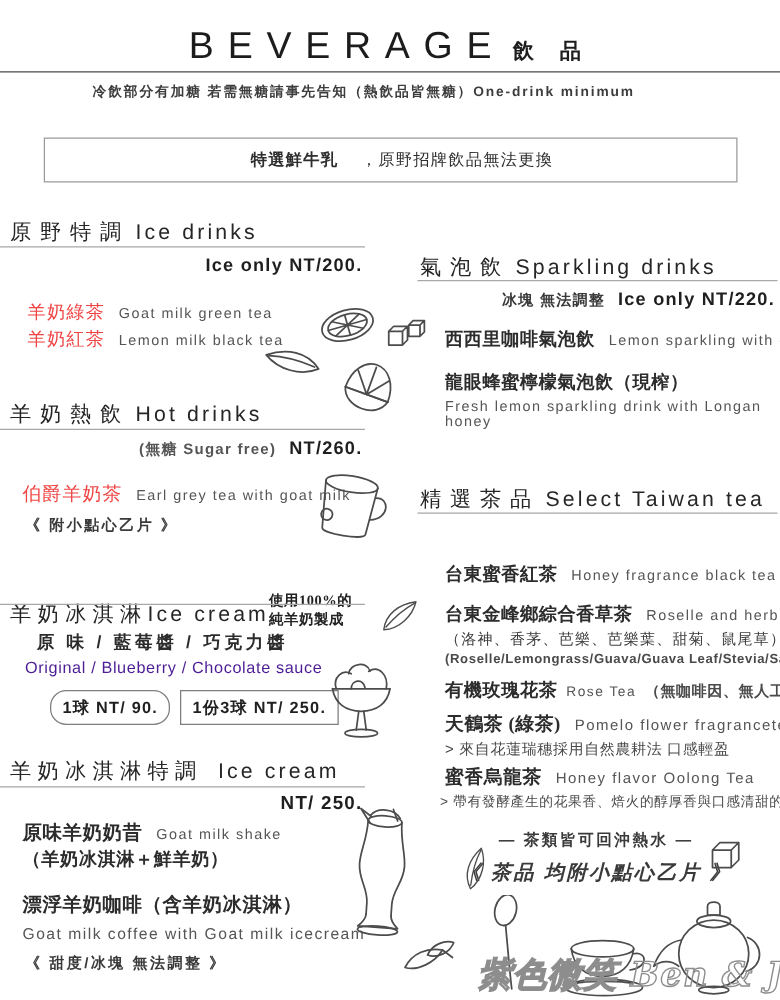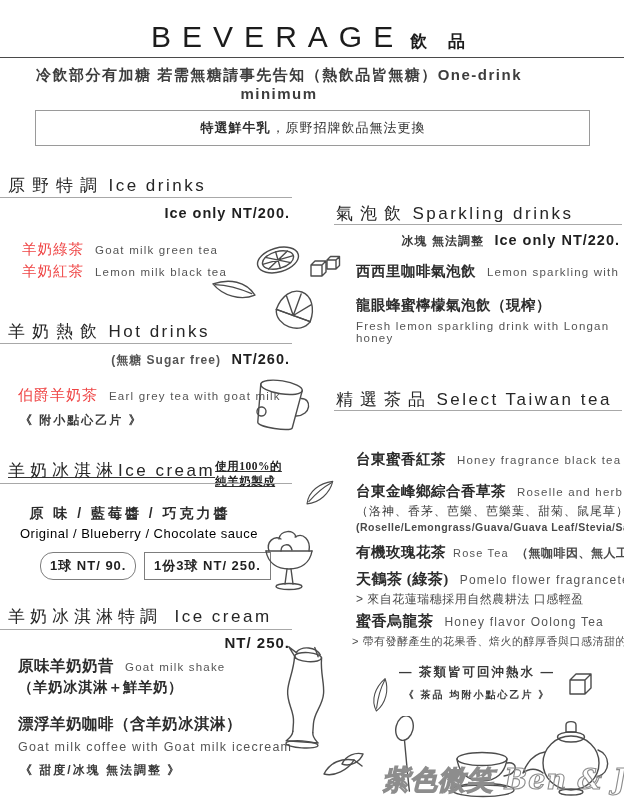--- a/index.html
+++ b/index.html
@@ -5,26 +5,26 @@
   html,body{margin:0;padding:0;background:#fff;}
   .page{position:relative;width:624px;height:800px;background:#fff;overflow:hidden;
         font-family:"Liberation Sans",sans-serif;color:#333;}
   .abs{position:absolute;}
 
   
   .title{width:624px;text-align:center;top:20px;left:0;white-space:nowrap;}
   .title-en{font-size:30px;letter-spacing:11px;color:#1c1c1c;font-weight:500;}
   .title-zh{font-size:17px;letter-spacing:8px;color:#1c1c1c;margin-left:6px;font-weight:600;}
   .title-rule{top:57px;left:0;width:624px;border-top:1.5px solid #4a4a4a;}
-  .subtitle{top:66px;left:0;width:558px;text-align:center;font-size:15px;
-            letter-spacing:1.5px;color:#3d3d3d;font-weight:600;}
+  .subtitle{top:66px;left:0;width:558px;text-align:center;font-size:11px;
+            letter-spacing:1.5px;color:#3d3d3d;font-weight:600;padding-left:12px;}
   .notice{top:110px;left:35px;width:553px;height:34px;border:1px solid #9a9a9a;
           display:flex;align-items:center;justify-content:center;font-size:13px;
           letter-spacing:1px;color:#2e2e2e;font-weight:500;white-space:nowrap;}
-  .notice b{font-weight:800;margin:0 1px;}
+  .notice b{font-weight:800;margin:0 18px;}
 
   
   .sec-head{white-space:nowrap;color:#262626;}
   .sh-zh{font-size:17px;letter-spacing:7px;font-weight:500;}
   .sh-en{font-size:17px;letter-spacing:2.5px;font-weight:400;}
   .rule{border-top:1px solid #a8a8a8;}
   .price-line{text-align:right;white-space:nowrap;}
   .price-note{font-size:12px;color:#555;letter-spacing:1px;font-weight:600;margin-right:6px;margin-top:44px;}
   .price-note-zh{font-size:12px;color:#3a3a3a;letter-spacing:1px;font-weight:700;margin-right:6px;}
   .price{font-size:14.5px;color:#1f1f1f;font-weight:700;letter-spacing:1px;}
@@ -34,21 +34,21 @@
   .zh{font-size:14.5px;color:#ef4444;letter-spacing:1px;font-weight:500;}
   .zh-serif{font-size:14.5px;color:#2c2c2c;letter-spacing:0.5px;
             font-family:"Liberation Serif","DejaVu Serif",serif;font-weight:600;}
   .en{font-size:11.5px;color:#555;letter-spacing:1.2px;}
   .sub-serif{font-size:13.5px;color:#2c2c2c;font-family:"Liberation Serif","DejaVu Serif",serif;font-weight:600;letter-spacing:0.5px;}
   .note{font-size:12px;color:#3a3a3a;font-weight:700;letter-spacing:2px;white-space:nowrap;}
   .desc{font-size:11.5px;color:#4a4a4a;letter-spacing:0.5px;white-space:nowrap;}
   .side-note{font-size:11.5px;color:#222;font-family:"Liberation Serif","DejaVu Serif",serif;
              font-weight:700;letter-spacing:0.5px;}
   .flavors-zh{font-size:14px;color:#2c2c2c;letter-spacing:3px;font-weight:600;text-align:center;white-space:nowrap;}
-  .flavors-en{font-size:13px;color:#000000;letter-spacing:0.5px;text-align:center;white-space:nowrap;}
+  .flavors-en{font-size:13px;color:#4c1d95;letter-spacing:0.5px;text-align:center;white-space:nowrap;}
   .price-box{border:1px solid #7d7d7d;padding:4px 9px;font-size:13px;font-weight:700;
              letter-spacing:1px;color:#1f1f1f;white-space:nowrap;background:#fff;}
   .footer-line{text-align:center;font-size:12.5px;font-weight:700;color:#3a3a3a;letter-spacing:2px;white-space:nowrap;}
 
   .ico svg{display:block;}
   .ico path,.ico ellipse,.ico circle,.ico line,.ico rect{
       fill:none;stroke:#4c4c4c;stroke-width:1.4;stroke-linecap:round;stroke-linejoin:round;}
 
   .watermark{font-family:"DejaVu Serif","Liberation Serif",serif;font-style:italic;
              font-size:27px;letter-spacing:1px;color:transparent;
@@ -136,21 +136,21 @@
     <svg width="72" height="64" viewBox="0 0 72 64">
         <g transform="rotate(9 36 32)">
       <ellipse cx="30" cy="10" rx="21" ry="6.5"></ellipse>
       <path d="M9,10 L12,48 C12,53 47,53 47,48 L51,10"></path>
       <path d="M51,18 C62,16 64,33 49,36"></path>
       <circle cx="14" cy="37" r="4.5"></circle>
         </g>
       </svg>
   </span>
 
-  <div class="abs" style="top:459px;left:8px;width:284px;display:flex;justify-content:space-between;align-items:flex-start;text-decoration:underline;">
+  <div class="abs" style="top:473px;left:8px;width:284px;display:flex;justify-content:space-between;align-items:flex-end;">
     <span class="sec-head">
       <span class="sh-zh" style="letter-spacing:5px;">羊奶冰淇淋</span><span class="sh-en">Ice cream</span>
     </span>
     <span class="side-note">使用100%的純羊奶製成</span>
   </div>
   <div class="abs rule" style="top:483px;left:0;width:292px;"></div>
   <div class="abs flavors-zh" style="top:505px;left:20px;width:220px;">原 味 / 藍莓醬 / 巧克力醬</div>
   <div class="abs flavors-en" style="top:526px;left:20px;width:220px;">Original / Blueberry / Chocolate sauce</div>
   <div class="abs price-box" style="top:552px;left:40px;border-radius:13px;">1球 NT/ 90.</div>
   <div class="abs price-box" style="top:552px;left:144px;">1份3球 NT/ 250.</div>
@@ -250,21 +250,21 @@
   </div>
   <div class="abs desc" style="top:591px;left:356px;font-size:12px;">&gt; 來自花蓮瑞穗採用自然農耕法 口感輕盈</div>
 
   <div class="abs row" style="top:612px;left:356px;">
     <span class="zh-serif" style="font-size:15px;">蜜香烏龍茶</span>
     <span class="en" style="font-size:12px;">Honey flavor Oolong Tea</span>
   </div>
   <div class="abs desc" style="top:634px;left:352px;font-size:11px;">&gt; 帶有發酵產生的花果香、焙火的醇厚香與口感清甜的蜜香</div>
 
   <div class="abs footer-line" style="top:664px;left:334px;width:286px;">— 茶類皆可回沖熱水 —</div>
-  <div class="abs footer-line" style="top:688px;left:334px;width:286px;font-size:10px;">《 茶品 均附小點心乙片 》</div>
+  <div class="abs footer-line" style="top:688px;left:334px;width:286px;font-size:16px;font-style:italic;">《 茶品 均附小點心乙片 》</div>
 
   <span class="abs ico" style="top:684px;left:364px;transform:rotate(-52deg);">
     <svg width="34" height="22" viewBox="0 0 44 28">
       <path d="M2,22 C9,7 25,2 42,5 C34,18 17,26 2,22 Z"></path>
         <path d="M5,20 C15,14 29,8 40,6"></path>
       </svg>
   </span>
   <span class="abs ico" style="top:670px;left:566px;">
     <svg width="30" height="28" viewBox="0 0 30 28">
       <path d="M4,10 h15 v14 h-15 Z M4,10 l6,-6 h15 l-6,6 M19,10 l6,-6 v14 l-6,6"></path>

